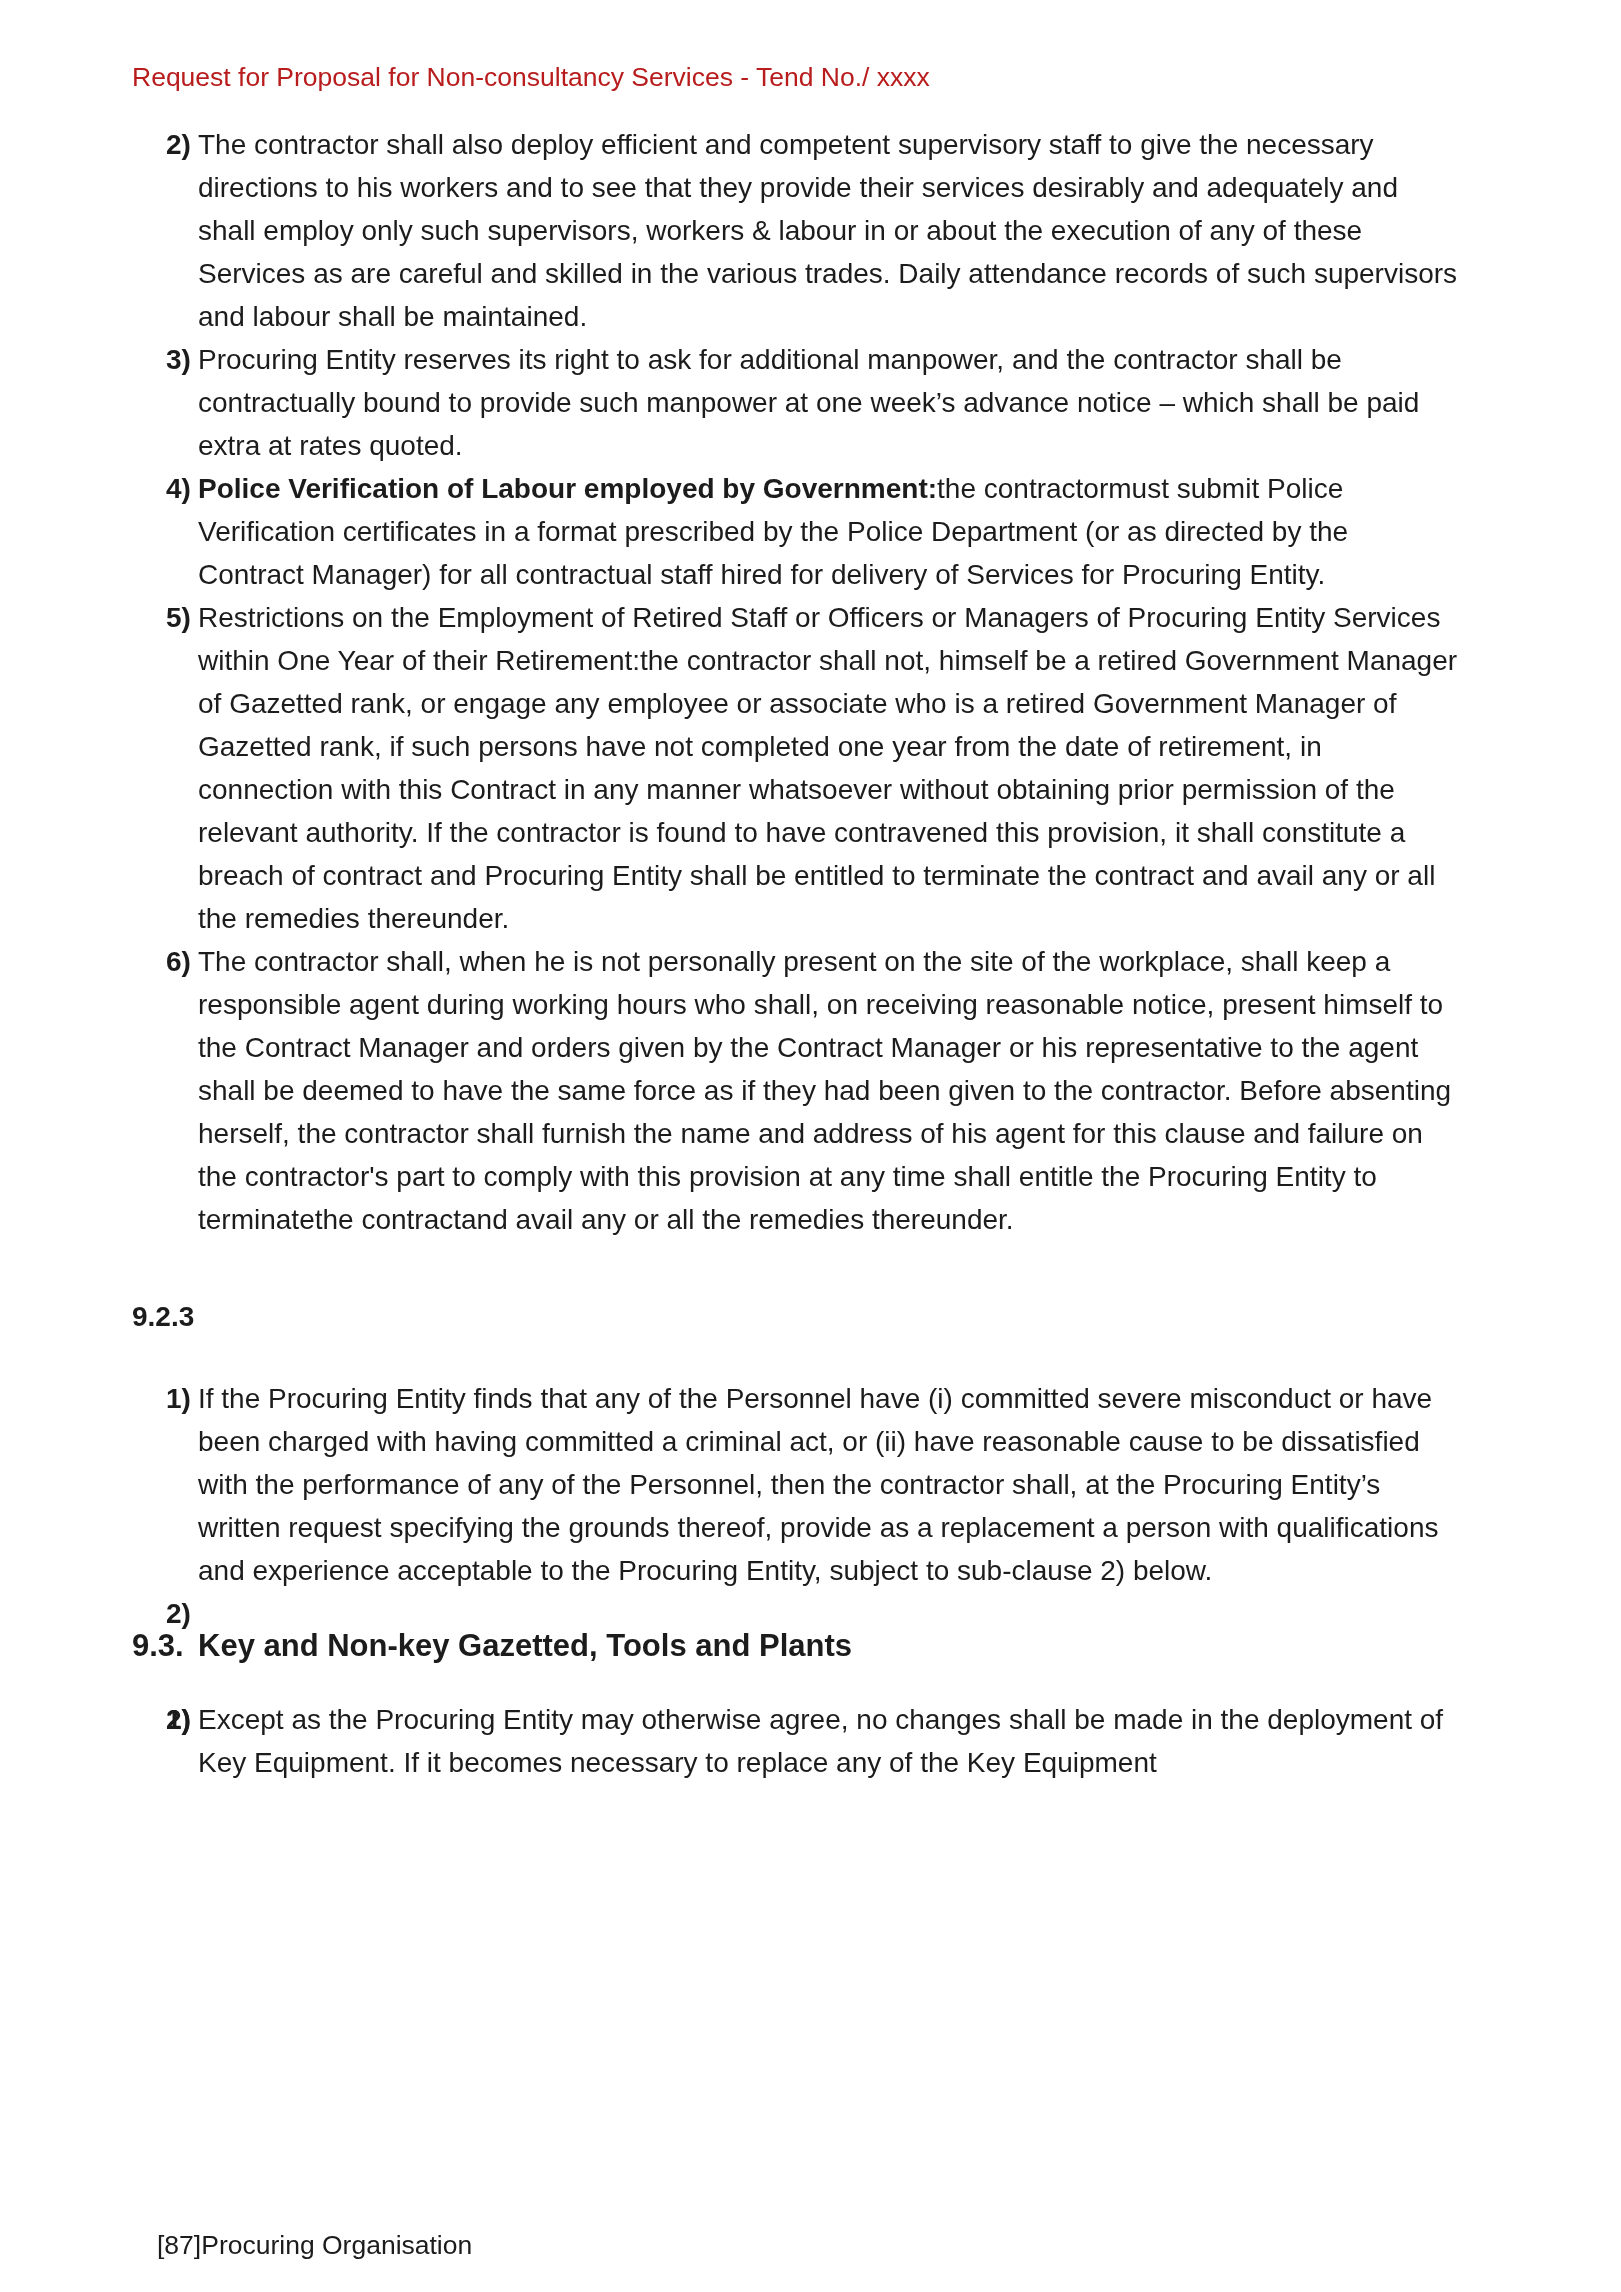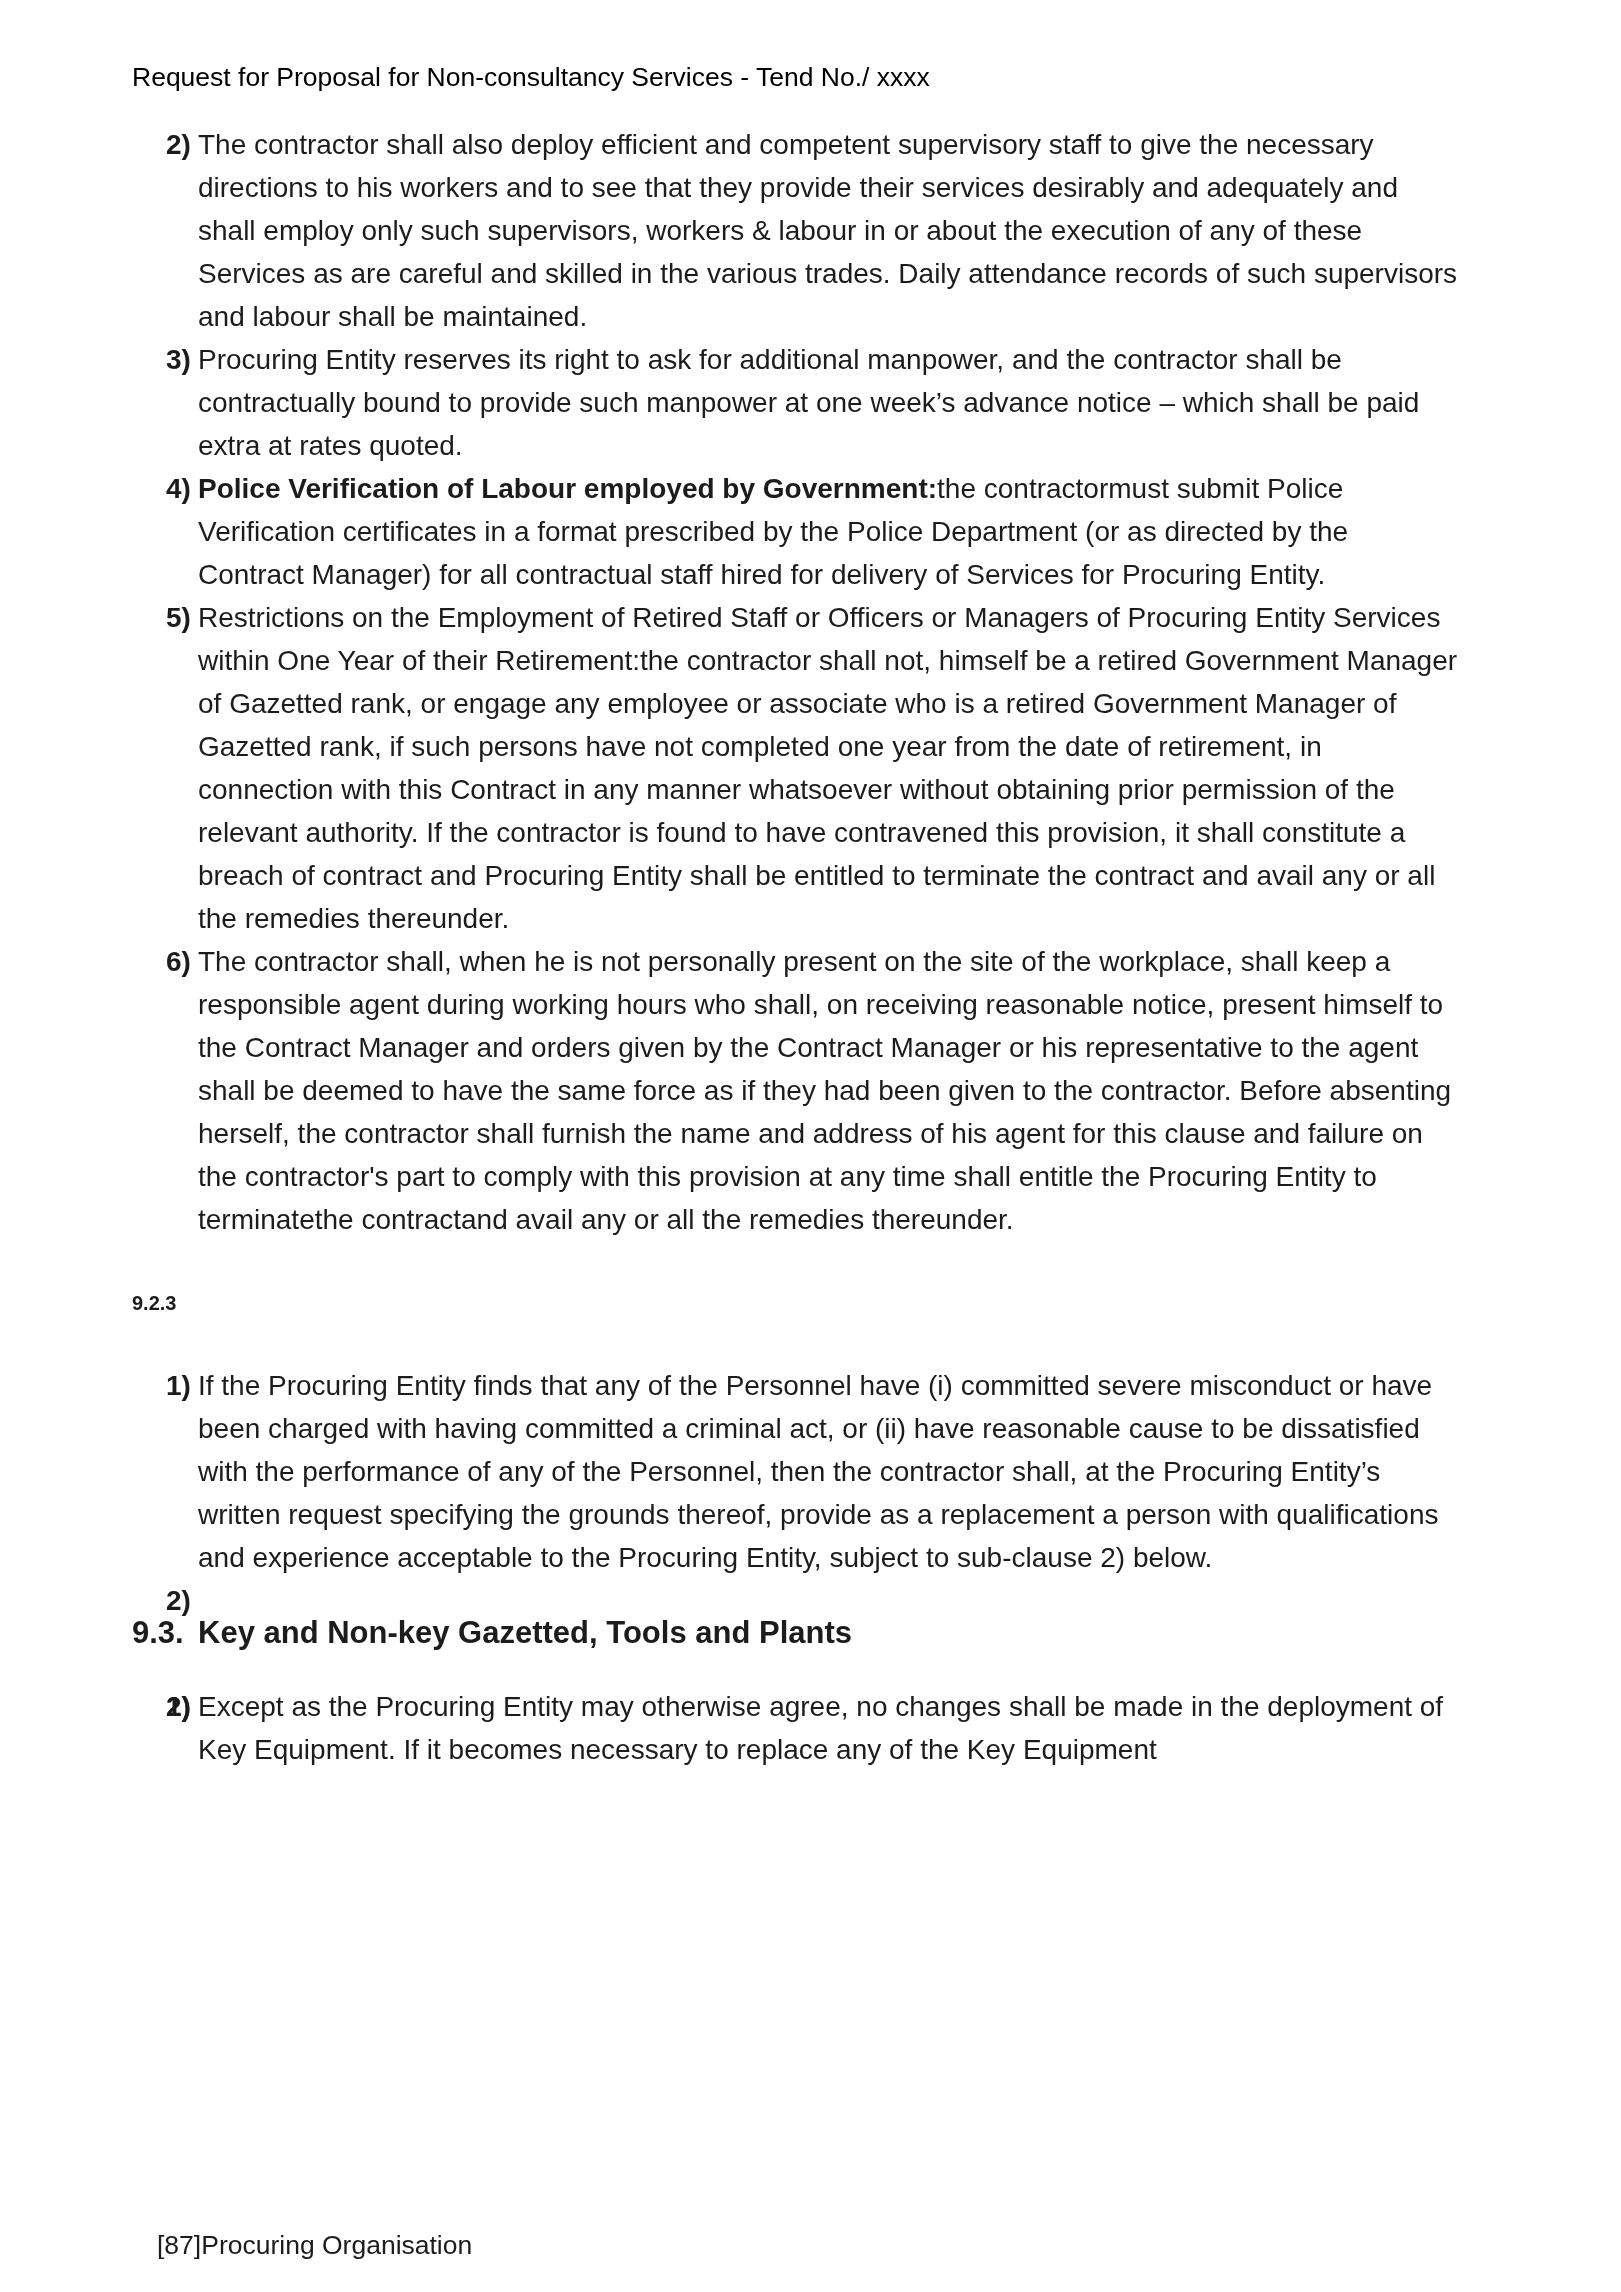--- a/index.html
+++ b/index.html
@@ -15,21 +15,21 @@
     margin: 0 auto;
   }
 
   .page-header {
     position: absolute;
     top: 61px;
     left: 132px;
     right: 162px;
     font-size: 26.5px;
     line-height: 33px;
-    color: #000000;
+    color: #b91c1c;
   }
 
   .content {
     position: absolute;
     top: 123px;
     left: 132px;
     right: 162px;
     font-size: 28px;
     line-height: 43px;
   }
@@ -44,22 +44,22 @@
     position: absolute;
     left: 34px;
     top: 0;
     font-weight: bold;
   }
   .li .txt b { font-weight: bold; }
 
   .section-heading {
     display: flex;
     font-weight: bold;
-    margin-top: 41px;
-    font-size: 20px;
+    margin-top: 54px;
+    font-size: 28px;
     line-height: 43px;
   }
   .section-heading .hnum {
     width: 66px;
     flex-shrink: 0;
   }
 
   .section-heading.major {
     font-size: 31px;
     line-height: 47px;

